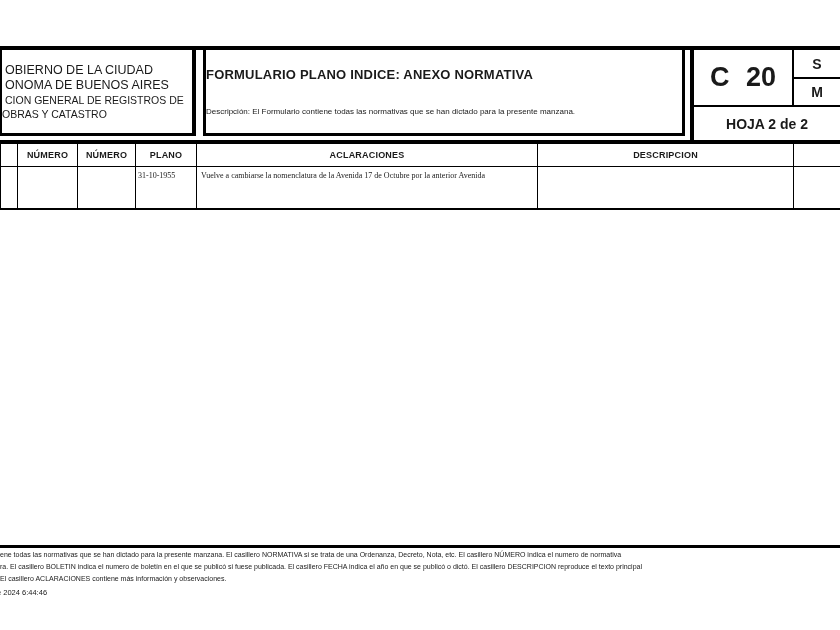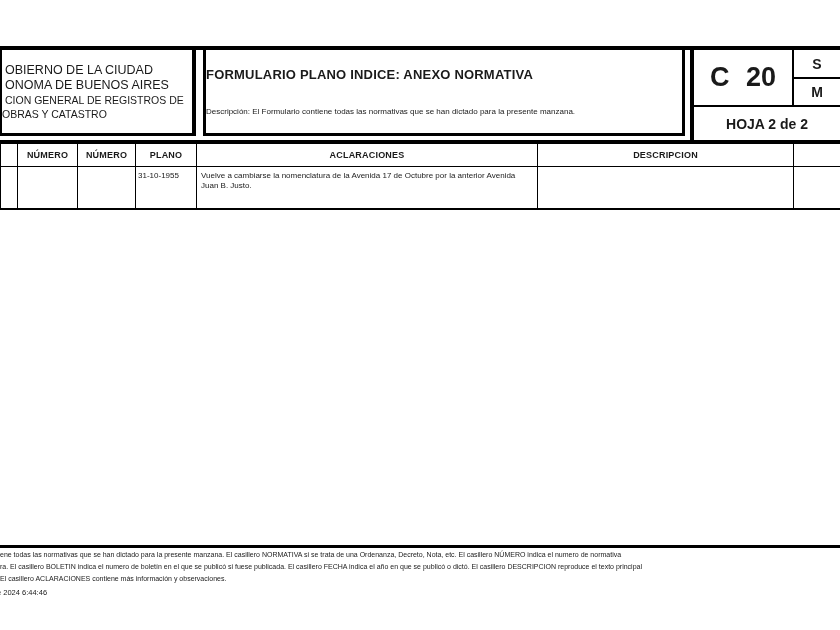--- a/index.html
+++ b/index.html
@@ -35,21 +35,21 @@
   .table{position:absolute;left:0;top:140px;width:840px;}
   .t-top-rule{position:absolute;left:0;top:0;width:840px;height:4px;background:#000;}
   .t-grid{position:absolute;left:0;top:4px;width:840px;display:grid;
           grid-template-columns:17px 60px 58px 61px 341px 256px 47px;
           border-left:1px solid #000;box-sizing:border-box;}
   .t-cell{box-sizing:border-box;border-right:1px solid #000;overflow:hidden;}
   .t-cell.last{border-right:none;}
   .t-head{height:23px;border-bottom:1px solid #000;display:flex;align-items:center;
           justify-content:center;font-weight:bold;font-size:9px;letter-spacing:.2px;}
   .t-data{height:43px;border-bottom:2px solid #000;font-size:8px;line-height:9.5px;
-          padding-top:4px;}
+          padding-top:4px;font-family:Liberation Serif, serif;}
   .t-fecha{padding-left:2px;}
   .t-desc{padding-left:4px;padding-right:16px;}
   
   .footer-rule{left:0;top:545px;width:840px;height:3px;}
   .footer{position:absolute;left:0;top:549px;width:840px;font-size:7px;}
   .f-line{line-height:12px;white-space:nowrap;}
   .timestamp{position:absolute;left:-3px;top:588px;font-size:7.5px;white-space:nowrap;}
 </style>
 </head>
 <body>
@@ -95,21 +95,20 @@
       <div class="t-cell t-head">ACLARACIONES</div>
       <div class="t-cell t-head">DESCRIPCION</div>
       <div class="t-cell t-head last"></div>
 
       <div class="t-cell t-data"></div>
       <div class="t-cell t-data"></div>
       <div class="t-cell t-data"></div>
       <div class="t-cell t-data t-fecha">31-10-1955</div>
       <div class="t-cell t-data t-desc">
         <div>Vuelve a cambiarse la nomenclatura de la Avenida 17 de Octubre  por la anterior Avenida</div>
-        <div>Juan B. Justo.</div>
       </div>
       <div class="t-cell t-data"></div>
       <div class="t-cell t-data last"></div>
     </div>
   </div>
 
   <div class="rule footer-rule"></div>
   <div class="footer">
     <div class="f-line">ene todas las normativas que se han dictado  para la presente manzana. El casillero NORMATIVA si se trata de una Ordenanza, Decreto, Nota, etc. El casillero NÚMERO indica el numero de normativa</div>
     <div class="f-line">ra. El casillero BOLETIN indica el numero  de boletín en el que se publicó si fuese publicada. El casillero FECHA  indica el año en que se publicó o dictó. El casillero DESCRIPCION reproduce el texto principal</div>

